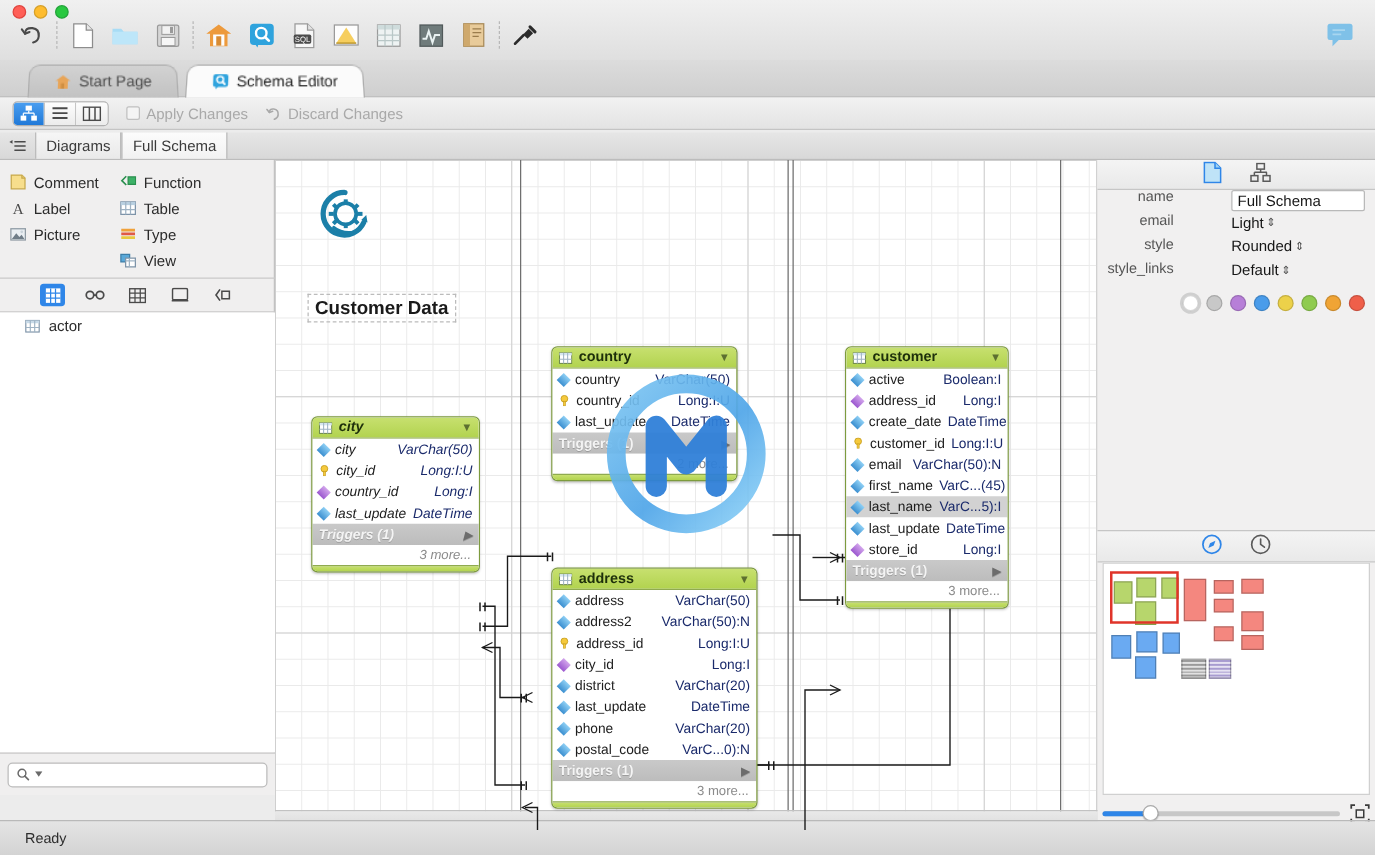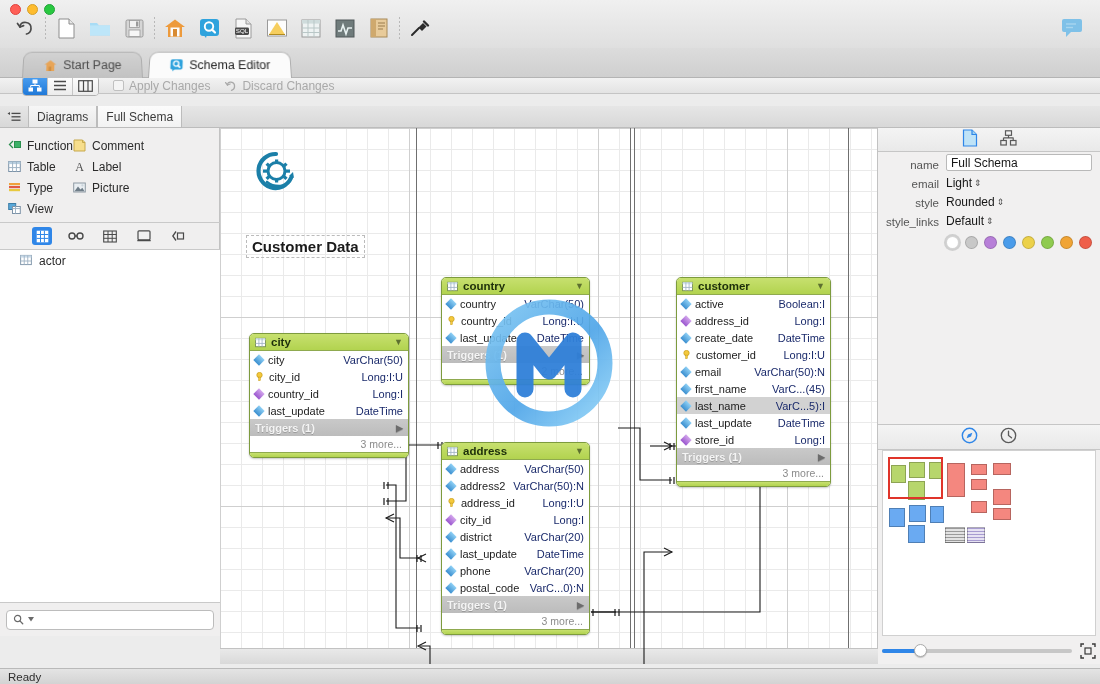--- a/index.html
+++ b/index.html
@@ -40,23 +40,23 @@
     border-top-left-radius:9px; border-top-right-radius:9px;
     background:linear-gradient(#d2d2d2,#c2c2c2); border:1px solid #aeaeae; border-bottom:none;
     transform: perspective(22px) rotateX(1.2deg); transform-origin: bottom;
   }
   .tab.active { background:#fbfbfb; color:#1d1d1d; z-index:3; }
   .tab#tab-start { left:22px; z-index:1; }
   .tab#tab-schema { left:148px; z-index:3; }
 
   
   .subbar {
-    position:absolute; left:0; top:78px; width:1100px; height:16px;
+    position:absolute; left:0; top:78px; width:1100px; height:26px;
     background:linear-gradient(#f2f2f2,#e3e3e3); border-bottom:1px solid #c4c4c4;
-    display:flex; align-items:center; padding-left:22px; gap:14px;
+    display:flex; align-items:center; padding-left:10px; gap:14px;
   }
   .seg { display:flex; height:20px; border:1px solid #b0b0b0; border-radius:4px; overflow:hidden; background:#fff; }
   .seg > div { width:25px; display:flex; align-items:center; justify-content:center;
     border-right:1px solid #c5c5c5; background:linear-gradient(#fdfdfd,#ececec); }
   .seg > div:last-child { border-right:none; }
   .seg > div.on { background:linear-gradient(#4a9ef0,#2079d8); }
   .dim { color:#a9a9a9; font-size:12px; display:flex; align-items:center; gap:5px; }
   .chk { width:11px; height:11px; border:1px solid #c0c0c0; background:#f4f4f4; border-radius:2px; }
 
   
@@ -80,21 +80,21 @@
   .pcol { display:flex; flex-direction:column; gap:6px; }
   .pcol.c1 { width:88px; }
   .pitem { display:flex; align-items:center; gap:6px; font-size:12px; color:#2b2b2b; height:15px; }
   .pdiv { position:absolute; left:0; top:94px; width:220px; height:1px; background:#c9c9c9; }
   .iconrow { position:absolute; left:0; top:95px; width:220px; height:26px;
     display:flex; align-items:center; justify-content:center; gap:14px; }
   .irow-btn { width:20px; height:18px; display:flex; align-items:center; justify-content:center; border-radius:3px; }
   .irow-btn.on { background:#2f86e8; }
   .pdiv2 { position:absolute; left:0; top:121px; width:220px; height:1px; background:#c9c9c9; }
   .treelist { position:absolute; left:0; top:122px; width:220px; bottom:34px; background:#fff; }
-  .titem { display:flex; gap:7px; padding:4px 0 4px 20px; font-size:12px; color:#2b2b2b; }
+  .titem { display:flex; align-items:center; gap:7px; padding:4px 0 4px 20px; font-size:12px; color:#2b2b2b; }
   .searchwrap { position:absolute; left:0; bottom:0; width:220px; height:34px;
     background:#f0efef; border-top:1px solid #c9c9c9; display:flex; align-items:center; padding:0 6px; }
   .searchbox { flex:1; height:20px; border:1px solid #bcbcbc; border-radius:4px; background:#fff;
     display:flex; align-items:center; gap:4px; padding:0 6px; font-size:11px; color:#999; }
 
   
   .canvaswrap { position:absolute; left:220px; top:128px; width:658px; height:536px; overflow:hidden;
     background:#fff; border-right:1px solid #c2c2c2; }
   .grid { position:absolute; inset:0;
     background-image:
@@ -141,21 +141,21 @@
   .key { width:9px; height:9px; flex:none; }
 
   svg.links { position:absolute; left:0; top:0; width:658px; height:536px; z-index:2; }
   .watermark { position:absolute; left:259px; top:165px; width:140px; height:140px; z-index:9; pointer-events:none; }
 
   
   .rightpanel { position:absolute; left:878px; top:128px; width:222px; height:536px; background:#f1f0f0; }
   .rp-tabs { height:24px; border-bottom:1px solid #c6c6c6; display:flex; align-items:center;
     justify-content:center; gap:22px; background:linear-gradient(#f4f4f4,#e9e9e9); }
   .rp-section { font-size:12px; font-weight:bold; color:#1a1a1a; padding:7px 0 4px 8px; }
-  .rp-row { display:flex; align-items:flex-end; height:19px; padding-right:8px; }
+  .rp-row { display:flex; align-items:flex-start; height:19px; padding-right:8px;gap:39px; }
   .rp-lab { width:68px; text-align:right; padding-right:7px; font-size:11.5px; color:#555; }
   .rp-val { font-size:12px; color:#161616; display:flex; align-items:center; gap:2px; }
   .rp-input { flex:1; height:17px; background:#fff; border:1px solid #b9b9b9; border-radius:2px;
     font-size:12px; color:#161616; padding:0 4px; display:flex; align-items:center; }
   .stepper { display:inline-block; font-size:9px; line-height:9px; color:#4a4a4a; }
   .swatches { display:flex; align-items:center; gap:6px; padding:8px 8px 0 0; justify-content:flex-end; }
   .sw { width:13px; height:13px; border-radius:50%; border:1px solid rgba(0,0,0,.16); }
   .sw.sel { box-shadow:0 0 0 2px #cfcfcf; }
 
   .nav-tabs { position:absolute; left:0; top:296px; width:222px; height:26px;
@@ -172,23 +172,23 @@
   .mm.stripeP { background:repeating-linear-gradient(to bottom,#a79bd0 0 1.5px,#e6e2f2 1.5px 3px); }
   .mmview { position:absolute; border:2px solid #e0342a; background:rgba(255,255,255,.06); }
   .zoomrow { position:absolute; left:4px; top:512px; width:214px; height:22px; display:flex;
     align-items:center; gap:8px; }
   .zslider { position:relative; flex:1; height:4px; border-radius:2px; background:#c7c7c7; }
   .zfill { position:absolute; left:0; top:0; height:4px; border-radius:2px; background:#2f86e8; width:23%; }
   .zknob { position:absolute; left:20%; top:-5px; width:13px; height:13px; border-radius:50%;
     background:#fff; border:1px solid #aaa; box-shadow:0 1px 1px rgba(0,0,0,.2); }
 
   
-  .statusbar { position:absolute; left:0; bottom:0; width:1100px; height:16px;
+  .statusbar { position:absolute; left:0; bottom:0; width:1100px; height:28px;
     background:linear-gradient(#e4e4e4,#d3d3d3); border-top:1px solid #b9b9b9;
-    display:flex; align-items:center; padding-left:8px; font-size:11.5px; color:#2e2e2e; }
+    display:flex; align-items:center; padding-left:20px; font-size:11.5px; color:#2e2e2e; }
   .hsplit { position:absolute; left:220px; bottom:20px; width:658px; height:16px;
     background:linear-gradient(#e9e9e9,#d9d9d9); border-top:1px solid #c2c2c2; }
 </style>
 </head>
 <body>
 
 <div class="app">
 
   <div class="titlebar">
     <div class="traffic">
@@ -376,20 +376,43 @@
     <div class="s2tab">
       <span>Diagrams</span>
     </div>
     <div class="s2tab sel">
       <span>Full Schema</span>
     </div>
   </div>
 
   <div class="leftpanel">
     <div class="palette">
+      <div class="pcol c1">
+        <div class="pitem">
+          <svg width="13" height="13" viewBox="0 0 13 13">
+              <path d="M1 1 h8.5 l2.5 2.5 v8.5 h-11 z" fill="#f7de8c" stroke="#c7a94c"></path>
+              <path d="M9.5 1 v2.5 h2.5" fill="#e8cb72" stroke="#c7a94c"></path>
+            </svg>
+          <span>Comment</span>
+        </div>
+        <div class="pitem">
+          <svg width="13" height="13" viewBox="0 0 13 13">
+              <text x="6.5" y="11" font-size="12" fill="#4a4a4a" text-anchor="middle" font-family="Liberation Serif">A</text>
+            </svg>
+          <span>Label</span>
+        </div>
+        <div class="pitem">
+          <svg width="13" height="13" viewBox="0 0 13 13">
+              <rect x="0.7" y="2" width="11.6" height="9" fill="#e9eef2" stroke="#8e9aa3"></rect>
+              <path d="M1.5 10.2 L5 5.5 L7.5 8.5 L9.3 6.8 L11.5 10.2 z" fill="#6f7d88"></path>
+              <circle cx="9.4" cy="4.4" r="1.1" fill="#c9d3da"></circle>
+            </svg>
+          <span>Picture</span>
+        </div>
+      </div>
       <div class="pcol">
         <div class="pitem">
           <svg width="13" height="13" viewBox="0 0 13 13">
               <path d="M5 2 L1.5 5.5 L5 9" fill="none" stroke="#2a8f4e" stroke-width="1.3"></path>
               <rect x="6.5" y="2.5" width="6" height="6" fill="#3cb167" stroke="#2a8f4e"></rect>
             </svg>
           <span>Function</span>
         </div>
         <div class="pitem">
           <svg width="13" height="13" viewBox="0 0 13 13">
@@ -410,43 +433,20 @@
           <span>Type</span>
         </div>
         <div class="pitem">
           <svg width="13" height="13" viewBox="0 0 13 13">
               <rect x="0.7" y="1.5" width="7" height="6" fill="#5aa8d8" stroke="#3c7ea8"></rect>
               <rect x="4.5" y="4.5" width="7.8" height="7" fill="#fff" stroke="#7d93a8"></rect>
               <line x1="4.5" y1="6.6" x2="12.3" y2="6.6" stroke="#9fb3c4"></line>
               <line x1="7.5" y1="4.5" x2="7.5" y2="11.5" stroke="#9fb3c4"></line>
             </svg>
           <span>View</span>
-        </div>
-      </div>
-      <div class="pcol c1">
-        <div class="pitem">
-          <svg width="13" height="13" viewBox="0 0 13 13">
-              <path d="M1 1 h8.5 l2.5 2.5 v8.5 h-11 z" fill="#f7de8c" stroke="#c7a94c"></path>
-              <path d="M9.5 1 v2.5 h2.5" fill="#e8cb72" stroke="#c7a94c"></path>
-            </svg>
-          <span>Comment</span>
-        </div>
-        <div class="pitem">
-          <svg width="13" height="13" viewBox="0 0 13 13">
-              <text x="6.5" y="11" font-size="12" fill="#4a4a4a" text-anchor="middle" font-family="Liberation Serif">A</text>
-            </svg>
-          <span>Label</span>
-        </div>
-        <div class="pitem">
-          <svg width="13" height="13" viewBox="0 0 13 13">
-              <rect x="0.7" y="2" width="11.6" height="9" fill="#e9eef2" stroke="#8e9aa3"></rect>
-              <path d="M1.5 10.2 L5 5.5 L7.5 8.5 L9.3 6.8 L11.5 10.2 z" fill="#6f7d88"></path>
-              <circle cx="9.4" cy="4.4" r="1.1" fill="#c9d3da"></circle>
-            </svg>
-          <span>Picture</span>
         </div>
       </div>
     </div>
 
     <div class="pdiv"></div>
     <div class="iconrow">
       <div class="irow-btn on">
         <svg width="13" height="13" viewBox="0 0 13 13">
             <rect x="0.7" y="0.7" width="11.6" height="11.6" fill="#fff"></rect>
             <g stroke="#2f86e8" stroke-width="1">
@@ -578,21 +578,21 @@
           <rect x="10" y="21.5" width="4" height="3.2"></rect>
           <rect x="13.5" y="15" width="3.2" height="4" transform="rotate(-45 15 17)"></rect>
         </g>
         <path d="M14 34 q6 5 15 4" fill="none" stroke="#1b7fa8" stroke-width="2.6" stroke-linecap="round"></path>
       </svg>
     </div>
 
     <div class="cdlabel">Customer Data</div>
 
     <div id="tables-host">
-        <div class="ertable" style="left: 29px; top: 205px; width: 160px;">
+        <div class="ertable" style="left: 29px; top: 205px; width: 135px; font-style: italic;">
           <div class="erhead">
             <svg width="11" height="11" viewBox="0 0 13 13">
               <rect x="0.7" y="1.5" width="11.6" height="10" fill="#fff" stroke="#6f8a4a"></rect>
               <rect x="0.7" y="1.5" width="11.6" height="2.4" fill="#d6e6ef"></rect>
               <line x1="4.6" y1="1.5" x2="4.6" y2="11.5" stroke="#9fb3c4"></line>
               <line x1="8.4" y1="1.5" x2="8.4" y2="11.5" stroke="#9fb3c4"></line>
               <line x1="0.7" y1="7.6" x2="12.3" y2="7.6" stroke="#9fb3c4"></line>
             </svg>
             <span>city</span>
             <span class="caret">▼</span>
@@ -661,21 +661,21 @@
           </div>
           <div class="trigrow">
             <span>Triggers (1)</span>
             <span class="arr">▶</span>
           </div>
           <div class="morerow">
             <span>2 more...</span>
           </div>
           <div class="erfoot"></div>
         </div>
-        <div class="ertable" style="left: 456px; top: 149px; width: 155px;">
+        <div class="ertable" style="left: 456px; top: 149px; width: 131px;">
           <div class="erhead">
             <svg width="11" height="11" viewBox="0 0 13 13">
               <rect x="0.7" y="1.5" width="11.6" height="10" fill="#fff" stroke="#6f8a4a"></rect>
               <rect x="0.7" y="1.5" width="11.6" height="2.4" fill="#d6e6ef"></rect>
               <line x1="4.6" y1="1.5" x2="4.6" y2="11.5" stroke="#9fb3c4"></line>
               <line x1="8.4" y1="1.5" x2="8.4" y2="11.5" stroke="#9fb3c4"></line>
               <line x1="0.7" y1="7.6" x2="12.3" y2="7.6" stroke="#9fb3c4"></line>
             </svg>
             <span>customer</span>
             <span class="caret">▼</span>
@@ -730,21 +730,21 @@
           </div>
           <div class="trigrow">
             <span>Triggers (1)</span>
             <span class="arr">▶</span>
           </div>
           <div class="morerow">
             <span>3 more...</span>
           </div>
           <div class="erfoot"></div>
         </div>
-        <div class="ertable" style="left: 221px; top: 314px; width: 149px;">
+        <div class="ertable" style="left: 221px; top: 326px; width: 165px;">
           <div class="erhead">
             <svg width="11" height="11" viewBox="0 0 13 13">
               <rect x="0.7" y="1.5" width="11.6" height="10" fill="#fff" stroke="#6f8a4a"></rect>
               <rect x="0.7" y="1.5" width="11.6" height="2.4" fill="#d6e6ef"></rect>
               <line x1="4.6" y1="1.5" x2="4.6" y2="11.5" stroke="#9fb3c4"></line>
               <line x1="8.4" y1="1.5" x2="8.4" y2="11.5" stroke="#9fb3c4"></line>
               <line x1="0.7" y1="7.6" x2="12.3" y2="7.6" stroke="#9fb3c4"></line>
             </svg>
             <span>address</span>
             <span class="caret">▼</span>

